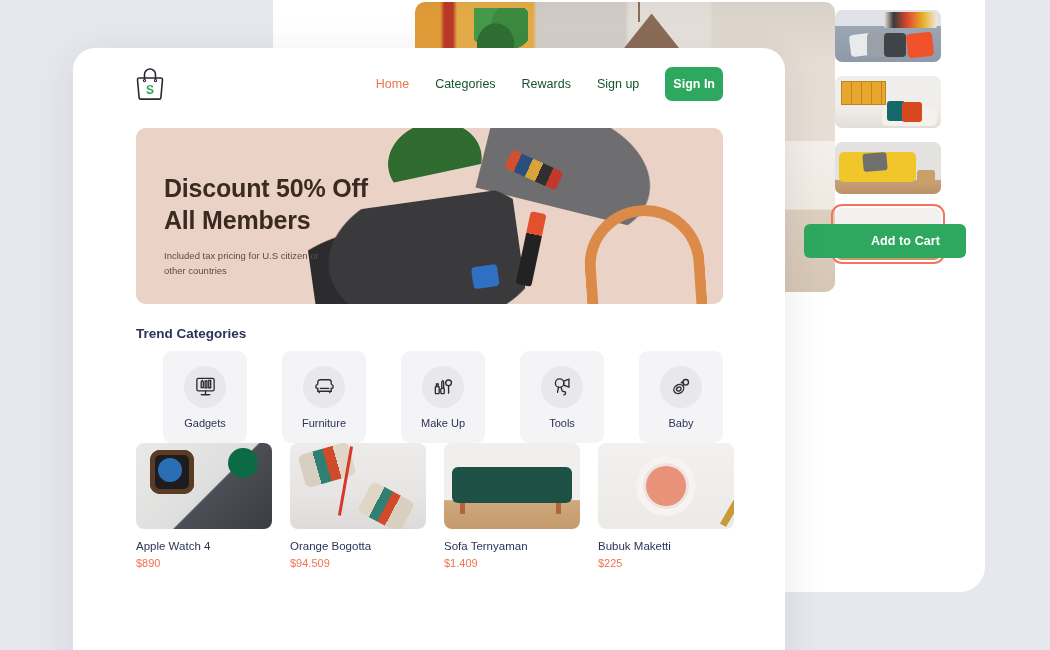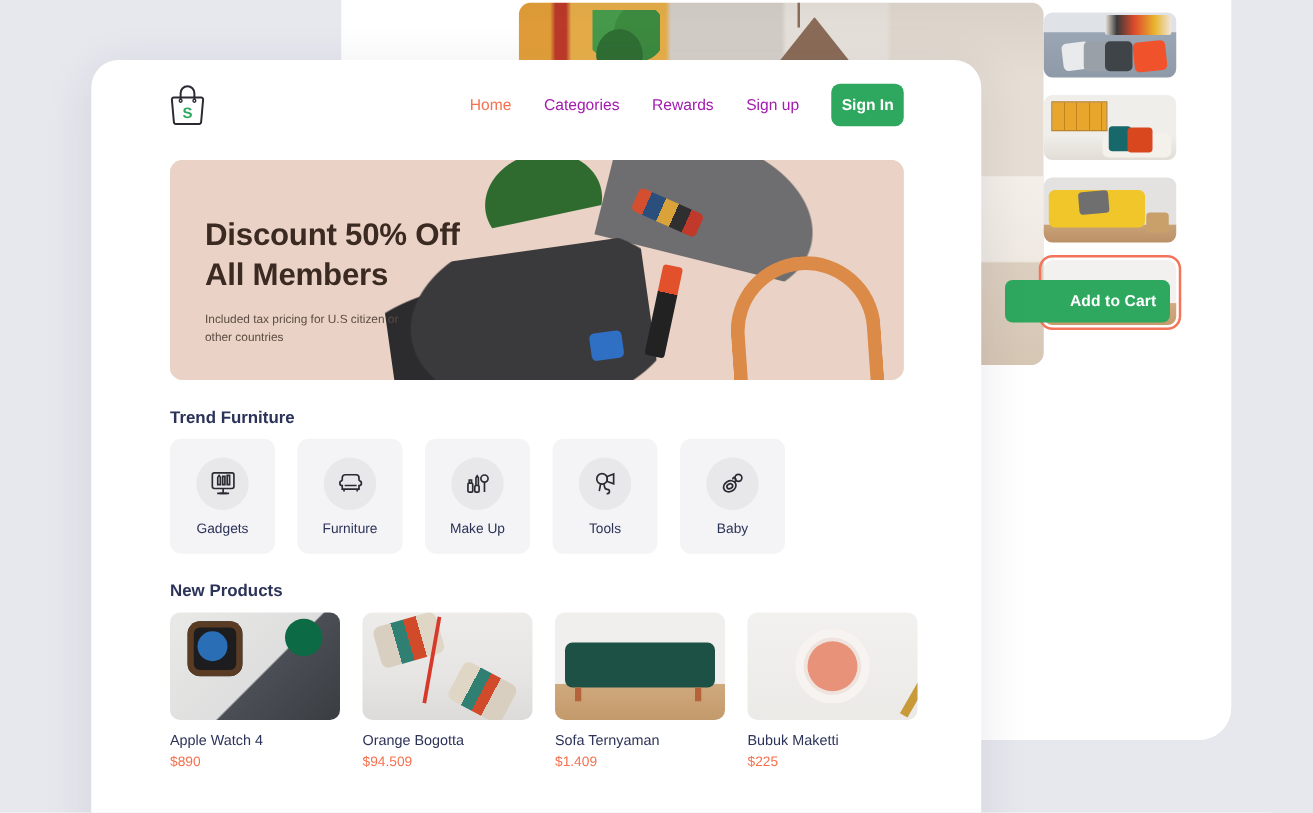--- a/index.html
+++ b/index.html
@@ -113,21 +113,21 @@
   .th3 .basket { position:absolute; right:6%; bottom:16%; width:18px;height:16px;background:#c9a06a;border-radius:3px;}
 
   .th4 { background: linear-gradient(180deg,#f2f1ef 0%,#f2f1ef 66%,#d3ab81 67%,#c79a6c 100%); }
   .th4:before { content:""; position:absolute; left:8%; top:30%; width:84%; height:40%;
     background:#1c5246; border-radius:5px;}
   .th4:after { content:""; position:absolute; left:14%; top:68%; width:4px;height:9px;background:#b5633a;
     box-shadow: 62px 0 0 #b5633a;}
 
   .add-to-cart {
     position:absolute; left: 531px; top: 284px;
-    width: 132px; height: 34px;
+    width: 162px; height: 34px;
     background: #2fa85f; color:#fff;
     border:none; border-radius:6px;
     font-size: 12.5px; font-weight:700; letter-spacing:.1px;
     font-family:"Liberation Sans", sans-serif;
     cursor:pointer;
     padding-left:41px;
   }
   
   .back-fade {
     position:absolute; left:0; bottom:0; width:100%; height:250px;
@@ -145,21 +145,21 @@
     overflow:hidden;
   }
 
   .topbar {
     height: 72px; display:flex; align-items:center;
     padding: 0 0 0 62px;
   }
   .logo { width: 30px; height: 34px; }
   .nav { margin-left:auto; display:flex; align-items:center; gap:26px; padding-right:62px;justify-content:flex-end; }
   .nav a {
-    font-size: 12.5px; color:#a21caf; text-decoration:none; font-weight:500;
+    font-size: 12.5px; color:#14532d; text-decoration:none; font-weight:500;
   }
   .nav a.active { color:#f4714f; }
   .signin {
     background:#2fa85f; color:#fff; border:none;
     border-radius:7px; padding:10px 8px;
     font-size:12.5px; font-weight:700;
     font-family:"Liberation Sans", sans-serif;
     cursor:pointer;
   }
 
@@ -208,21 +208,21 @@
   .hero-title {
     font-size:25px; line-height:1.28; font-weight:700; color:#3b2a22; letter-spacing:-.2px;
   }
   .hero-sub { margin-top:13px; font-size:9.5px; line-height:1.55; color:#5c4b43; }
 
   .section-title {
     margin: 22px 0 10px 63px;
     font-size: 13.5px; font-weight:700; color:#2c3358;
   }
 
-  .cats { display:flex; gap:18px; padding: 0 62px 0 63px; }
+  .cats { display:flex; gap:35px; padding: 0 62px 0 63px; justify-content: flex-end; }
   .cat {
     width: 84px; height: 92px; background:#f4f4f6; border-radius:9px;
     display:flex; flex-direction:column; align-items:center; justify-content:center; gap:9px;
     cursor:pointer;
   }
   .cat-ico {
     width:42px; height:42px; border-radius:50%; background:#e8e8ea;
     display:flex; align-items:center; justify-content:center;
   }
   .cat-label { font-size:11px; color:#2c3358; font-weight:500; }
@@ -336,21 +336,21 @@
           <div>Discount 50% Off</div>
           <div>All Members</div>
         </div>
         <div class="hero-sub">
           <div>Included tax pricing for U.S citizen or</div>
           <div>other countries</div>
         </div>
       </div>
     </div>
 
-    <div class="section-title">Trend Furniture</div>
+    <div class="section-title">Trend Categories</div>
 
     <div class="cats">
 
       <div class="cat">
         <div class="cat-ico">
           <svg width="23" height="23" viewBox="0 0 24 24" fill="none" stroke="#2a2a33" stroke-width="1.4">
             <rect x="3" y="3.5" width="18" height="13" rx="1.6"></rect>
             <path d="M9 20.5h6M12 16.5v4"></path>
               <path d="M7 20.5h10"></path>
             <path d="M7.5 7.2l1.1-1.6 1.1 1.6v6h-2.2z"></path>
@@ -405,21 +405,20 @@
             <ellipse cx="9.2" cy="14.6" rx="5.4" ry="4.4" transform="rotate(-30 9.2 14.6)"></ellipse>
             <ellipse cx="9.2" cy="14.6" rx="2.5" ry="2" transform="rotate(-30 9.2 14.6)"></ellipse>
             <path d="M13.2 11.1c1.6-1.4 1.2-3 .2-3.6-1-.6-2 .3-1.5 1.4"></path>
             <circle cx="16.4" cy="7.6" r="2.9"></circle>
           </svg>
         </div>
         <div class="cat-label">Baby</div>
       </div>
     </div>
 
-    <div class="section-title">New Products</div>
 
     <div class="products">
 
       <div class="product">
         <div class="p-img pi1">
             <div class="sbux"></div>
           </div>
         <div class="p-name">Apple Watch 4</div>
         <div class="p-price">$890</div>
       </div>

